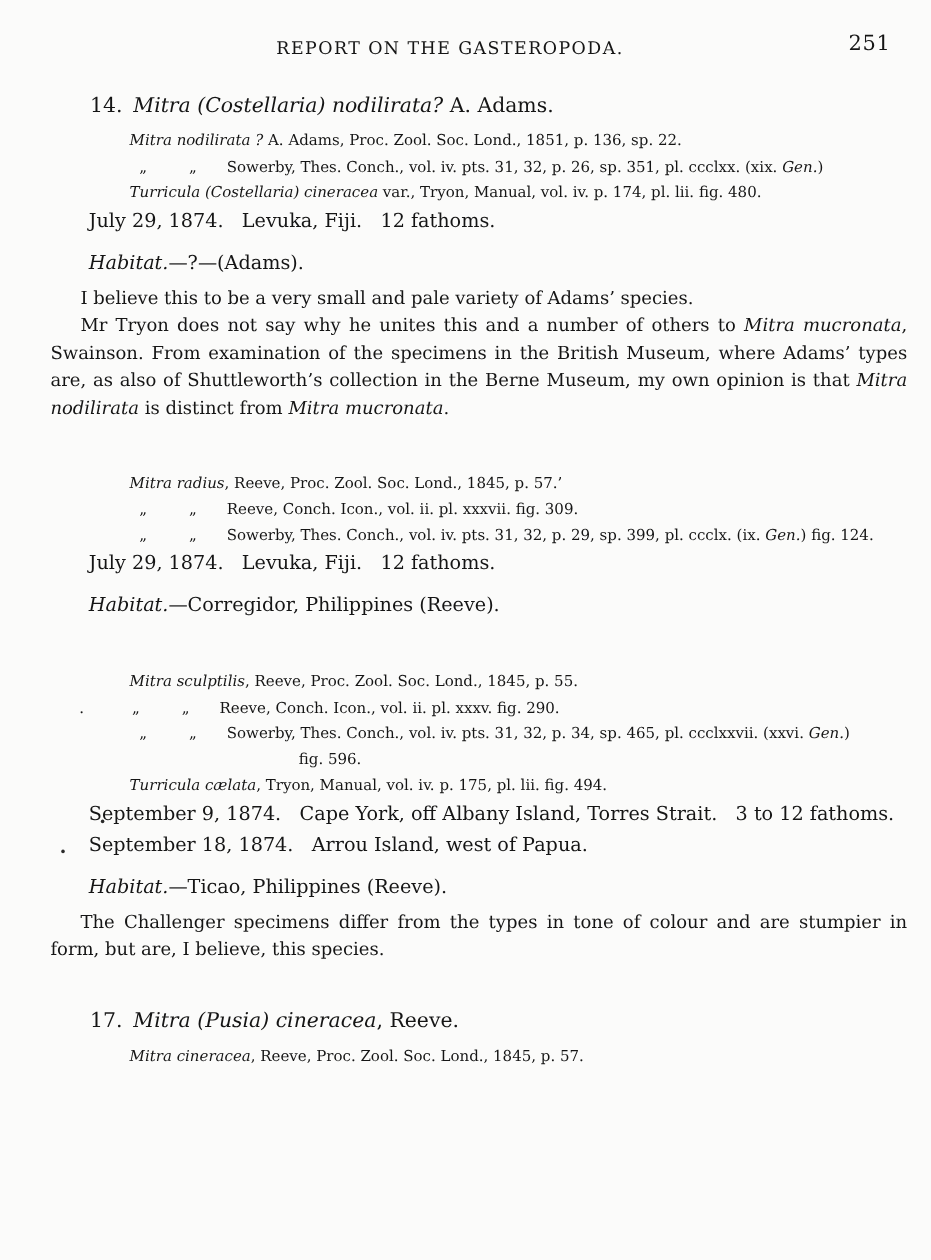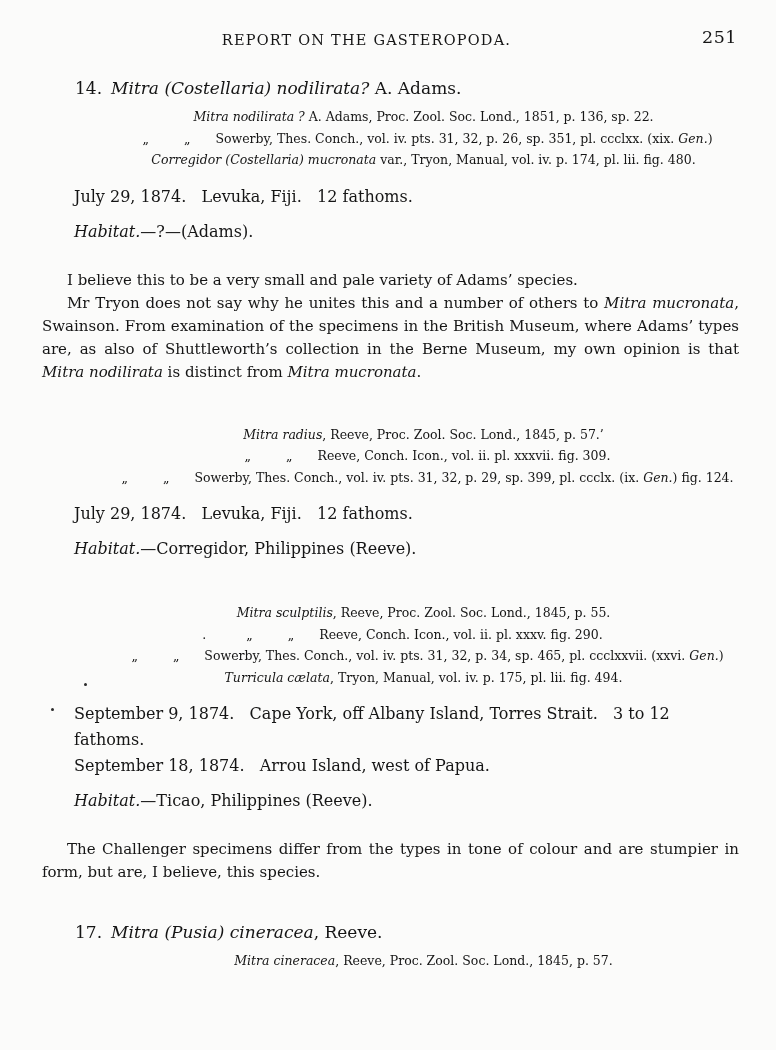--- a/index.html
+++ b/index.html
@@ -7,38 +7,38 @@
     width: 776px; height: 1050px;
     background: #fbfbfa;
     overflow: hidden;
     font-family: "DejaVu Serif", "Liberation Serif", serif;
     color: #151515;
   }
   .page {
     position: relative;
     box-sizing: border-box;
     width: 776px; height: 1050px;
-    padding: 30px 37px 0 42px;
+    padding: 30px 20px 0 42px;
   }
   
   .running-head {
     position: relative;
     height: 20px;
     text-align: center;
   }
   .running-title {
     display: inline-block;
     transform: translateX(-24px);
     font-size: 14.5px;
     letter-spacing: 1.2px;
     white-space: nowrap;
   }
   .folio {
     position: absolute;
-    right: 2px; top: -3px;
+    right: 14px; top: -3px;
     font-size: 17.5px;
     letter-spacing: 0.5px;
   }
   
   .entry { position: relative; }
   .entry.e0 { margin-top: 26px; }
   .entry.e1 { margin-top: 40px; }
   .entry.e2 { margin-top: 40px; }
   .entry.e3 { margin-top: 36px; }
   .entry-heading {
@@ -49,41 +49,40 @@
     line-height: 24px;
     white-space: nowrap;
   }
   .entry-num { font-style: normal; margin-right: 9px; margin-top: 48px; }
   .synonymy { margin: 0; }
   .syn-line {
     padding-left: 66px;
     font-size: 12.5px;
     line-height: 21.5px;
     white-space: nowrap;
-    text-align: center;
   }
   .syn-line.cont { padding-left: 207px; }
   .d0 { display: inline-block; margin-left: -42px; margin-right: 32px; }
   .d1 { display: inline-block; margin-left: 8px; }
   .d2 { display: inline-block; margin-left: 35px; margin-right: 25px; }
   .record-line {
     padding-left: 32px;
     font-size: 16px;
     line-height: 26px;
     white-space: pre-wrap;
   }
-  .record-line.first { margin-top: 13px; }
+  .record-line.first { }
   .habitat-line {
     margin-top: 9px;
     padding-left: 32px;
     font-size: 16px;
     line-height: 26px;
     white-space: pre-wrap;
   }
-  .remarks { margin-top: 24px; }
+  .remarks { margin-top: 5px; }
   .remark {
     margin: 0;
     font-size: 15px;
     line-height: 23px;
     text-align: justify;
     text-indent: 25px;
   }
   .speck {
     position: absolute;
     width: 3px; height: 3px;
@@ -98,21 +97,21 @@
   <div class="running-head">
     <span class="running-title">REPORT ON THE GASTEROPODA.</span>
     <span class="folio">251</span>
   </div>
   <div>
       <section class="entry e0">
         <h2 class="entry-heading"><span class="entry-num">14.</span><i>Mitra (Costellaria) nodilirata?</i><span> A. Adams.</span></h2>
         <div class="synonymy">
           <div class="syn-line lead"><i>Mitra nodilirata ?</i><span> A. Adams, Proc. Zool. Soc. Lond., 1851, p. 136, sp. 22.</span></div>
           <div class="syn-line ditto"><span class="d1">„</span><span class="d2">„</span><span>Sowerby, Thes. Conch., vol. iv. pts. 31, 32, p. 26, sp. 351, pl. ccclxx. (xix. </span><i>Gen.</i><span>)</span></div>
-          <div class="syn-line lead"><i>Corregidor (Costellaria) mucronata</i><span> var., Tryon, Manual, vol. iv. p. 174, pl. lii. fig. 480.</span></div>
+          <div class="syn-line lead"><i>Turricula (Costellaria) cineracea</i><span> var., Tryon, Manual, vol. iv. p. 174, pl. lii. fig. 480.</span></div>
         </div>
         <div class="record-line first">July 29, 1874.   Levuka, Fiji.   12 fathoms.</div>
         <div class="habitat-line"><i>Habitat.</i><span>—?—(Adams).</span></div>
         <div class="remarks">
           <p class="remark"><span>I believe this to be a very small and pale variety of Adams’ species.</span></p>
           <p class="remark"><span>Mr Tryon does not say why he unites this and a number of others to </span><i>Mitra mucronata</i><span>, Swainson.  From examination of the specimens in the British Museum, where Adams’ types are, as also of Shuttleworth’s collection in the Berne Museum, my own opinion is that </span><i>Mitra nodilirata</i><span> is distinct from </span><i>Mitra mucronata</i><span>.</span></p>
         </div>
       </section>
       <section class="entry e1">
         <div class="synonymy">
@@ -121,20 +120,21 @@
           <div class="syn-line ditto"><span class="d1">„</span><span class="d2">„</span><span>Sowerby, Thes. Conch., vol. iv. pts. 31, 32, p. 29, sp. 399, pl. ccclx. (ix. </span><i>Gen.</i><span>) fig. 124.</span></div>
         </div>
         <div class="record-line first">July 29, 1874.   Levuka, Fiji.   12 fathoms.</div>
         <div class="habitat-line"><i>Habitat.</i><span>—Corregidor, Philippines (Reeve).</span></div>
       </section>
       <section class="entry e2">
         <div class="synonymy">
           <div class="syn-line lead"><i>Mitra sculptilis</i><span>, Reeve, Proc. Zool. Soc. Lond., 1845, p. 55.</span></div>
           <div class="syn-line ditto"><span class="d0">.</span><span class="d1">„</span><span class="d2">„</span><span>Reeve, Conch. Icon., vol. ii. pl. xxxv. fig. 290.</span></div>
           <div class="syn-line ditto"><span class="d1">„</span><span class="d2">„</span><span>Sowerby, Thes. Conch., vol. iv. pts. 31, 32, p. 34, sp. 465, pl. ccclxxvii. (xxvi. </span><i>Gen.</i><span>)</span></div>
+          <div class="syn-line cont"><span>fig. 596.</span></div>
           <div class="syn-line lead"><i>Turricula cælata</i><span>, Tryon, Manual, vol. iv. p. 175, pl. lii. fig. 494.</span></div>
         </div>
         <div class="record-line first">September 9, 1874.   Cape York, off Albany Island, Torres Strait.   3 to 12 fathoms.</div>
         <div class="record-line">September 18, 1874.   Arrou Island, west of Papua.</div>
         <div class="habitat-line"><i>Habitat.</i><span>—Ticao, Philippines (Reeve).</span></div>
         <div class="remarks">
           <p class="remark"><span>The Challenger specimens differ from the types in tone of colour and are stumpier in form, but are, I believe, this species.</span></p>
         </div>
       </section>
       <section class="entry e3">

